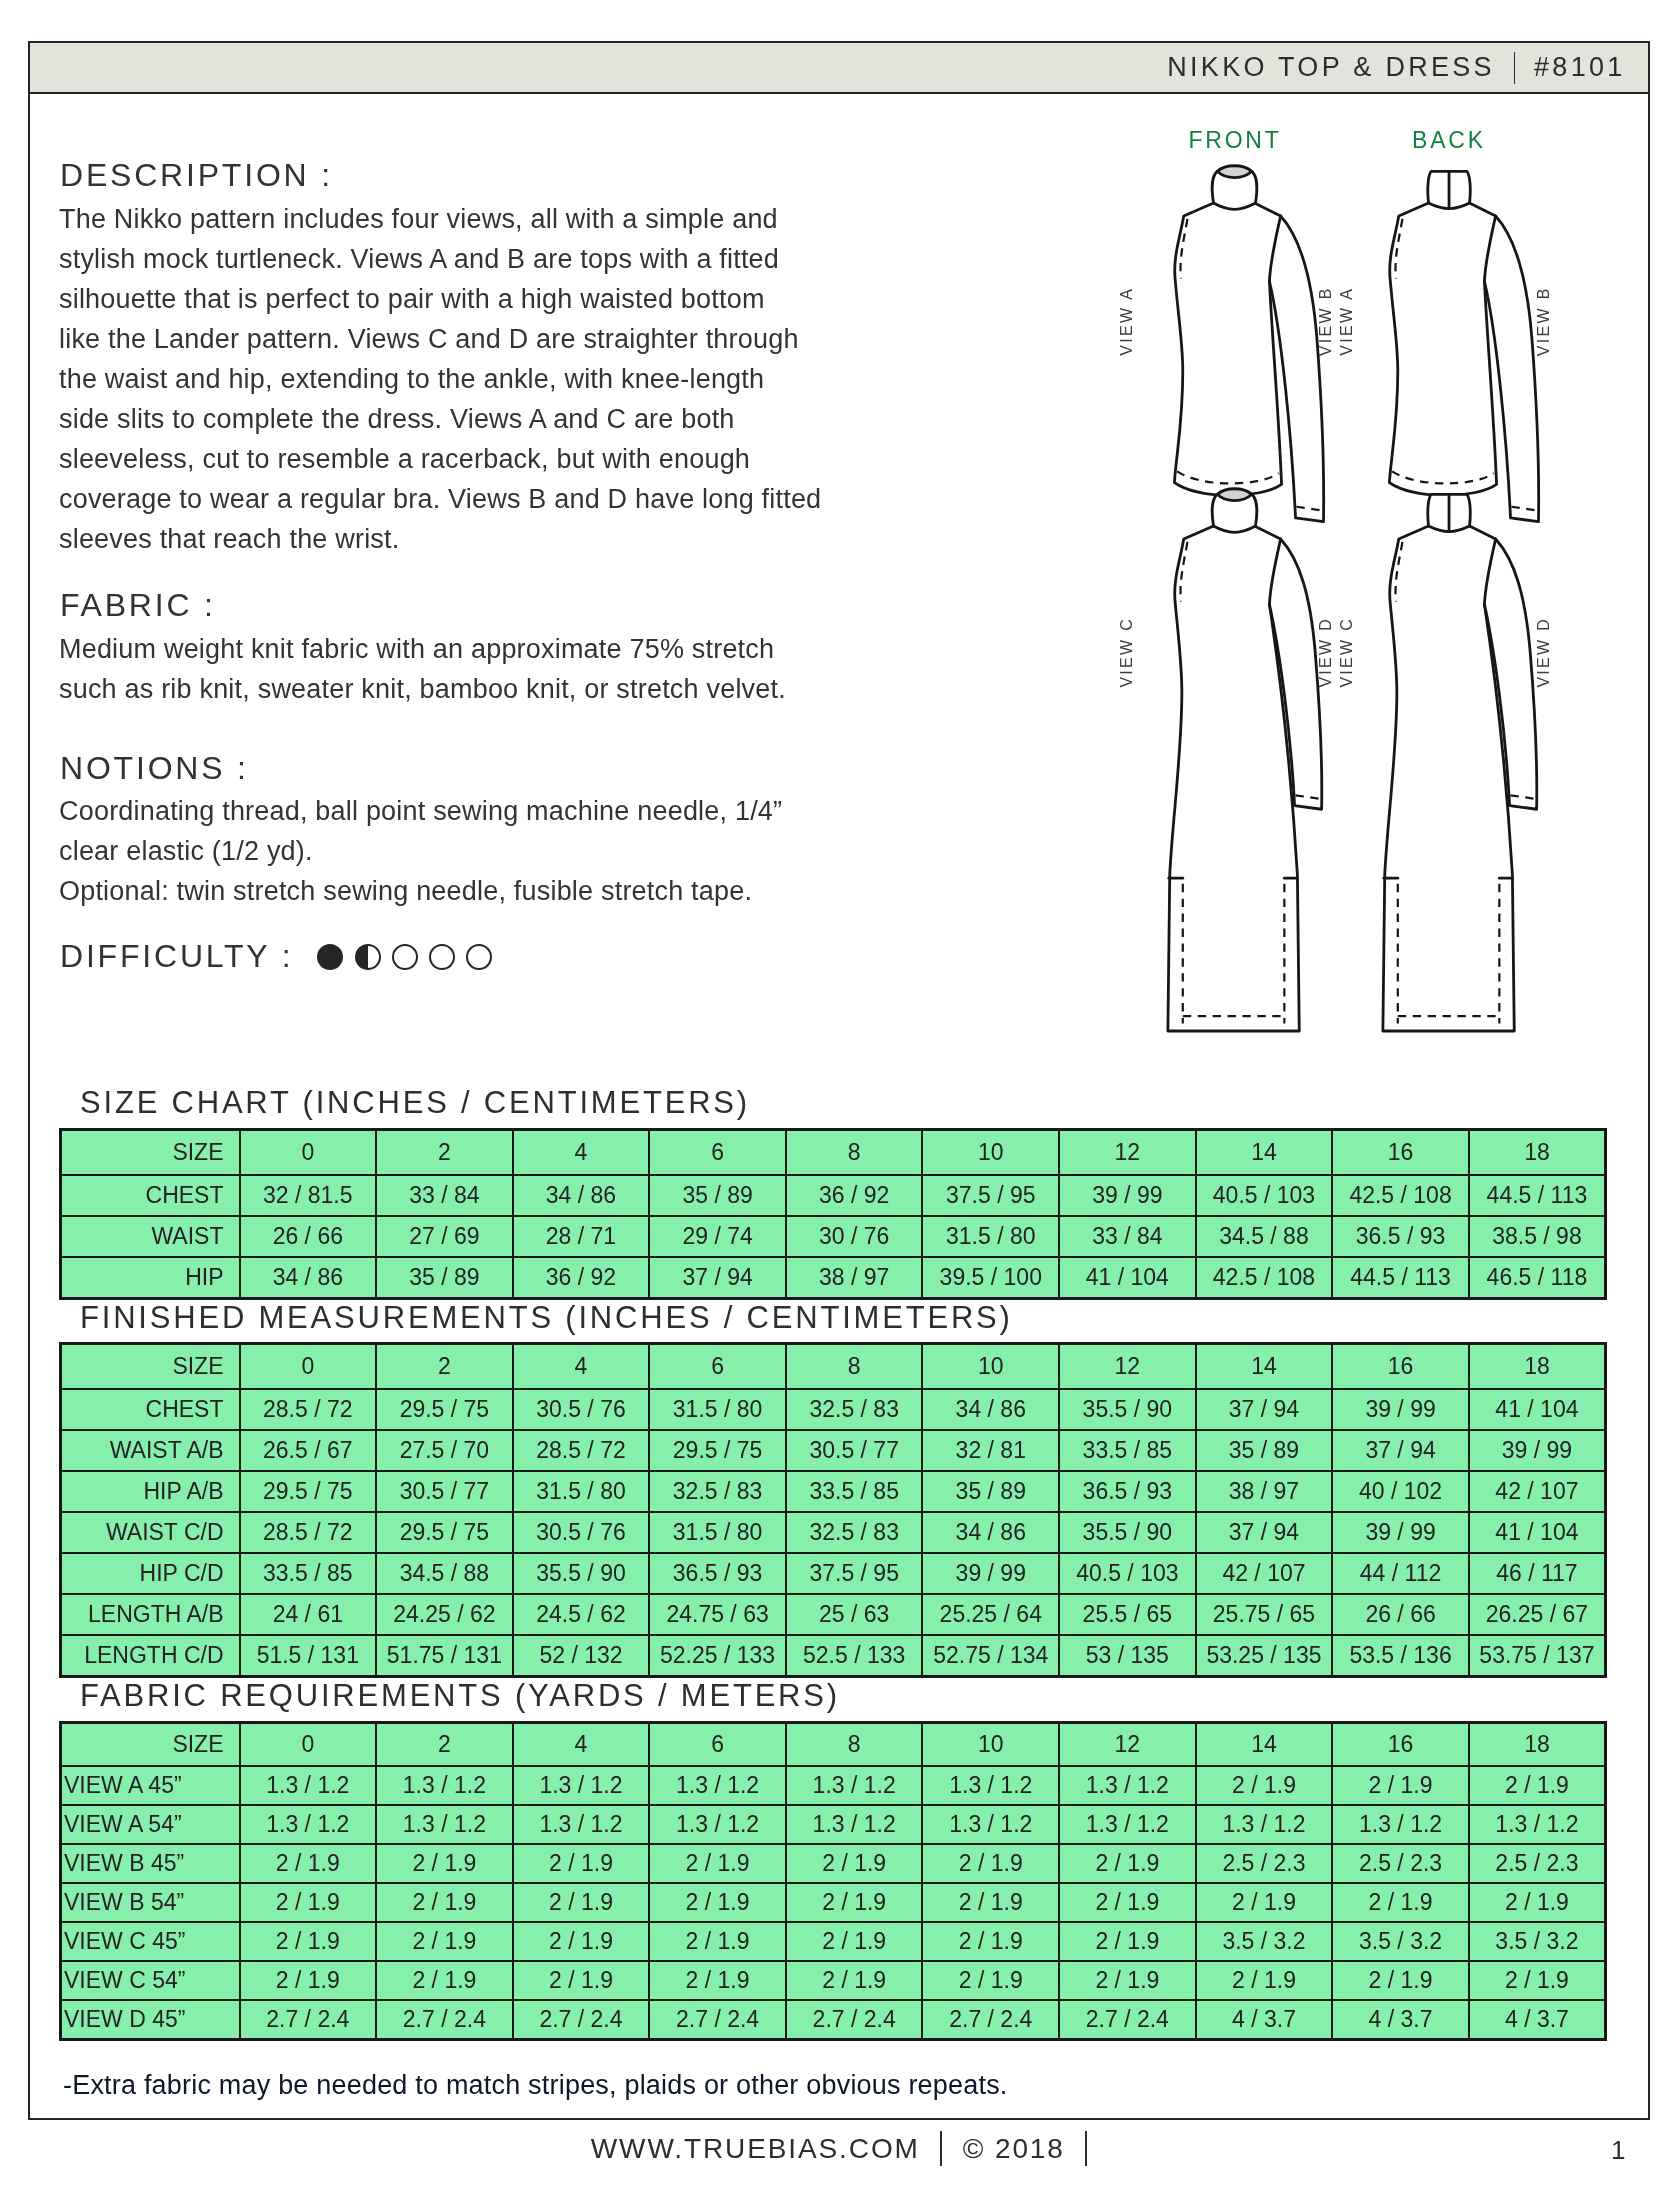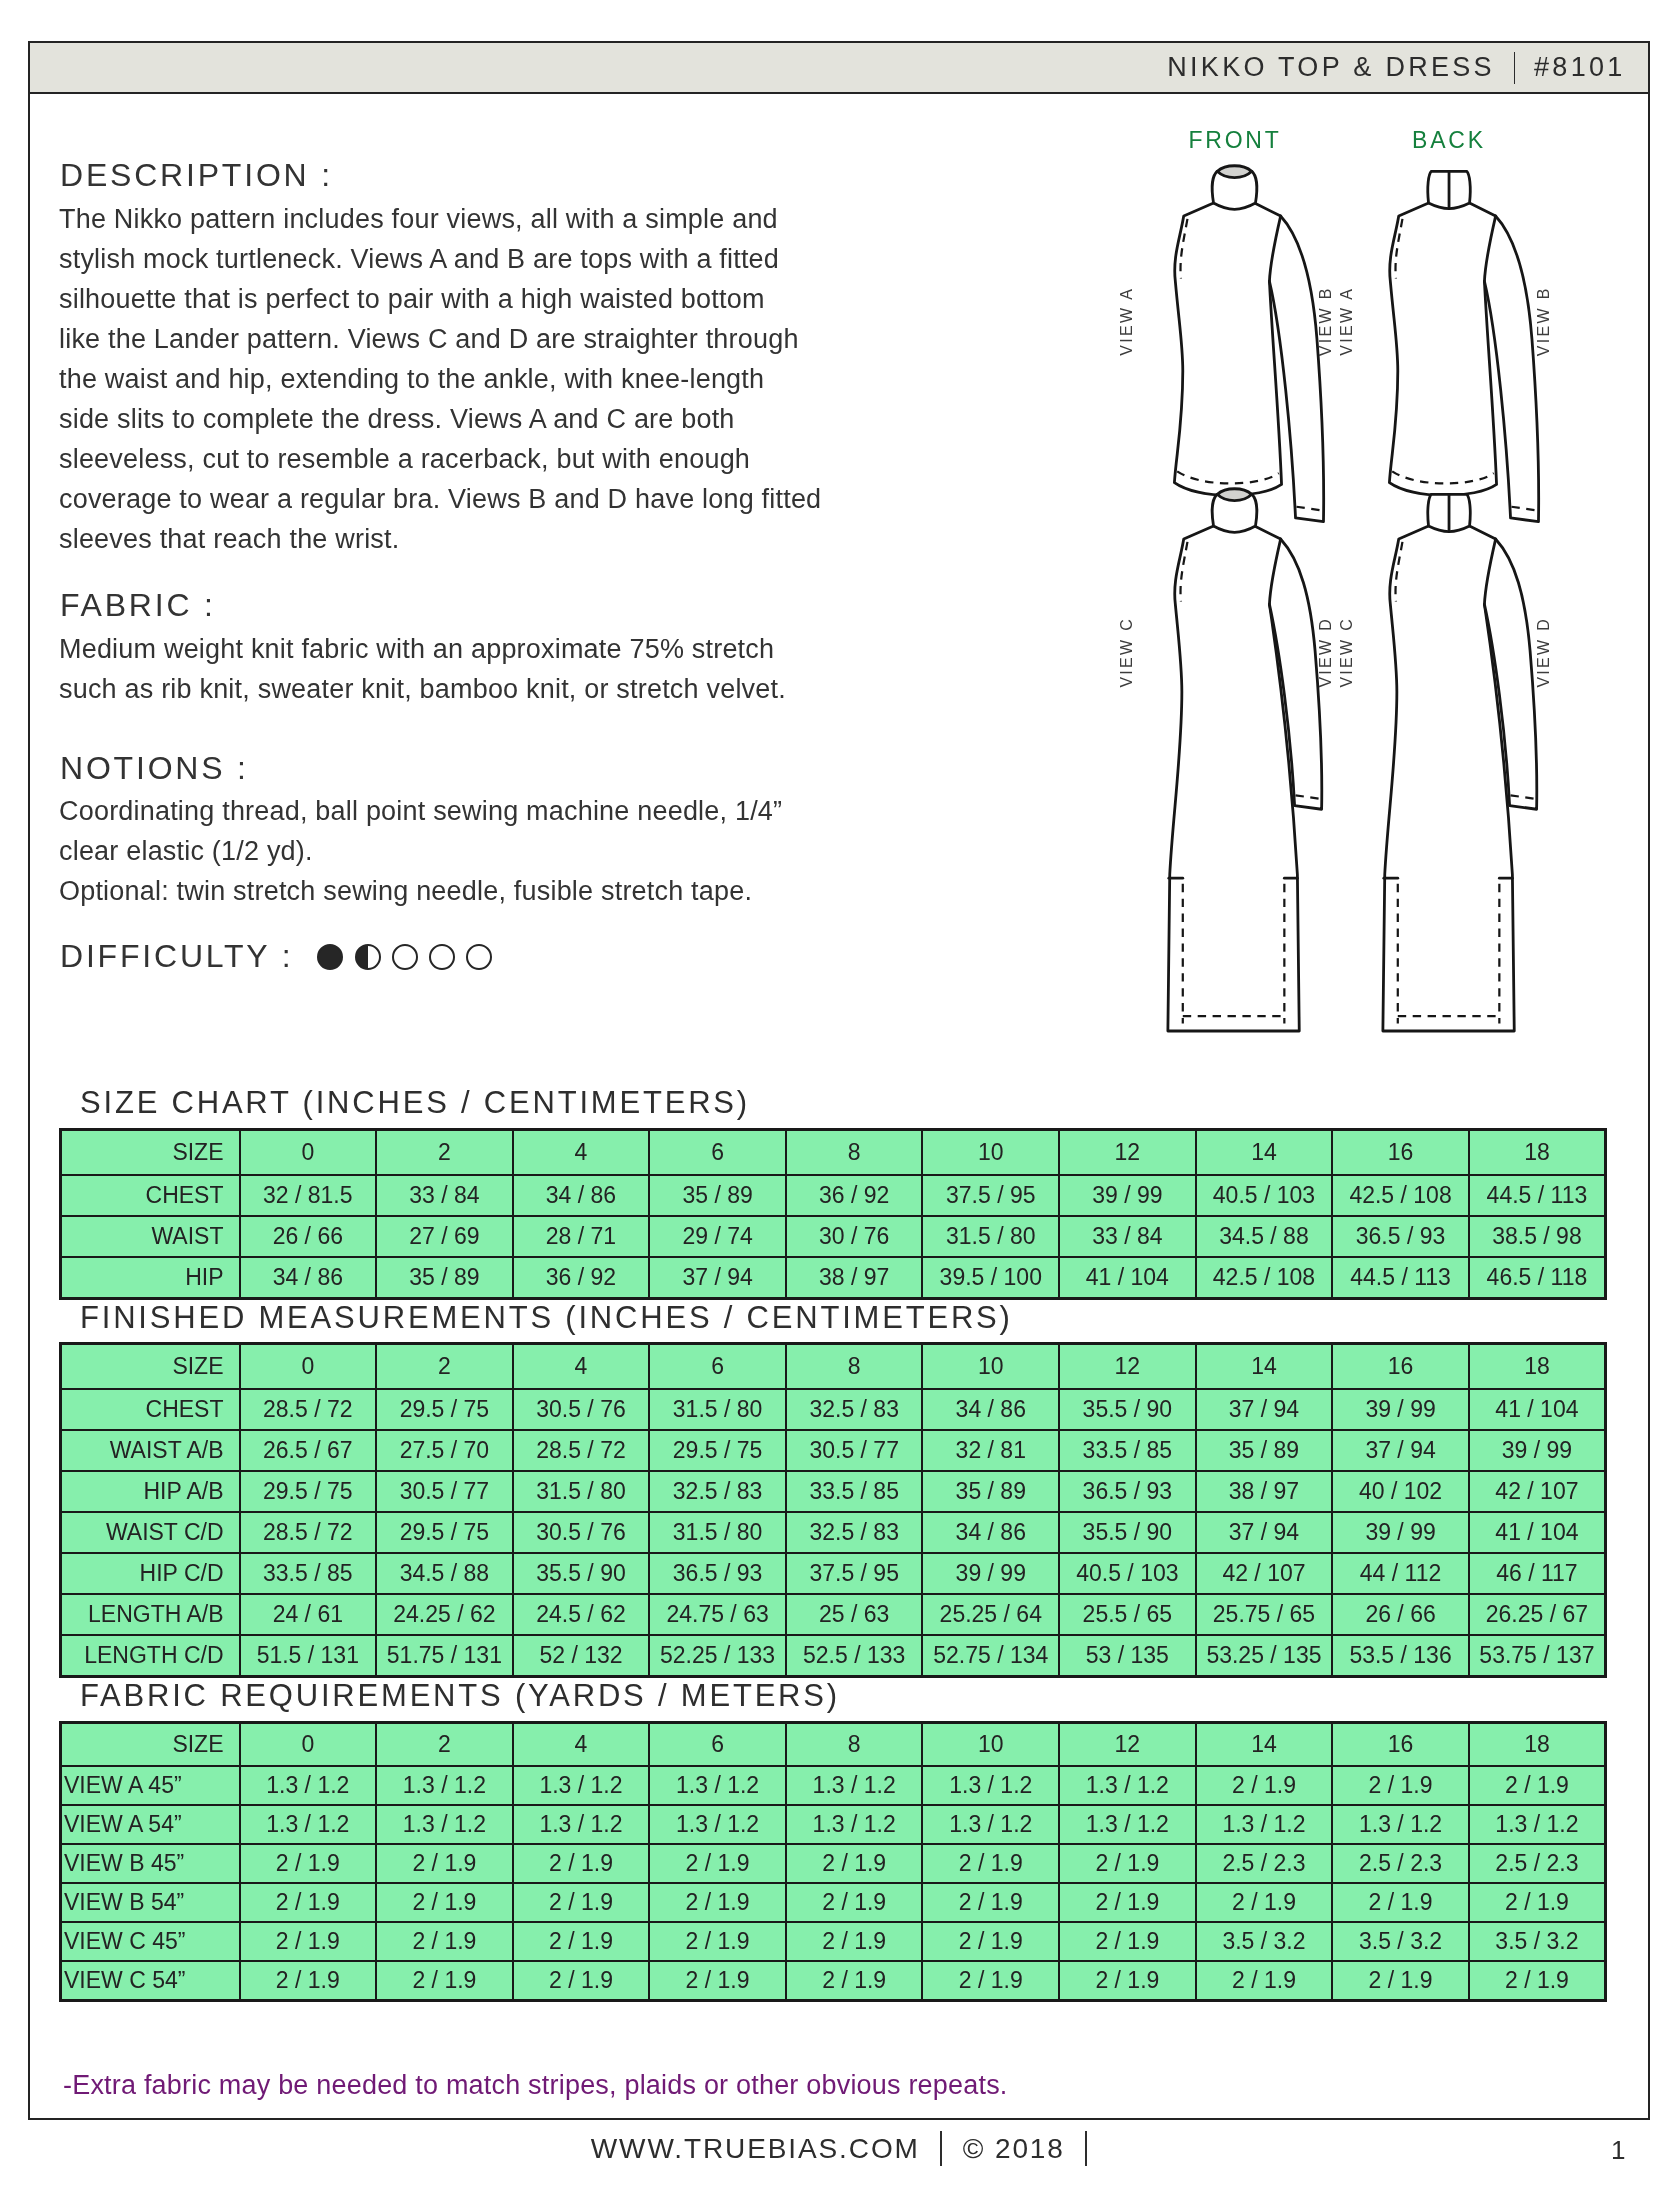--- a/index.html
+++ b/index.html
@@ -47,21 +47,21 @@
   .spec th,.spec td{border:2.8px solid #191919;text-align:center;font-weight:normal;
                     font-size:23px;color:#232323;padding:0;overflow:hidden;}
   .spec thead th{height:43px;}
   .spec .label-cell{text-align:right;padding-right:15px;}
   .spec .label-cell.left{text-align:left;padding-left:2px;padding-right:0;}
   #size-chart{top:1128px;} #size-chart tbody th,#size-chart tbody td{height:39px;}
   #finished-table{top:1342px;} #finished-table tbody th,#finished-table tbody td{height:39px;}
   #fabric-table{top:1721px;} #fabric-table thead th{height:41px;}
   #fabric-table tbody th,#fabric-table tbody td{height:37px;}
 
-  #fabric-note{position:absolute;left:63px;top:2070px;font-size:27px;letter-spacing:0.2px;color:#701a75;}
+  #fabric-note{position:absolute;left:63px;top:2070px;font-size:27px;letter-spacing:0.2px;color:#0f172a;}
 
   
   #footer{position:absolute;left:0;top:2131px;width:1678px;display:flex;align-items:center;
           justify-content:center;gap:20.5px;font-size:28px;letter-spacing:1.9px;color:#2d2d2d;}
   .ftr-divider{width:1.9px;height:35px;background:#2d2d2d;}
   #page-number{position:absolute;left:1611px;top:2135px;font-size:26px;color:#2d2d2d;}
 </style>
 </head>
 <body>
 
@@ -474,20 +474,33 @@
           <td>2 / 1.9</td>
           <td>2 / 1.9</td>
           <td>2 / 1.9</td>
           <td>2 / 1.9</td>
           <td>2 / 1.9</td>
           <td>2 / 1.9</td>
           <td>2 / 1.9</td>
           <td>2 / 1.9</td>
           <td>2 / 1.9</td>
         </tr>
+        <tr>
+          <th class="label-cell left">VIEW D 45”</th>
+          <td>2.7 / 2.4</td>
+          <td>2.7 / 2.4</td>
+          <td>2.7 / 2.4</td>
+          <td>2.7 / 2.4</td>
+          <td>2.7 / 2.4</td>
+          <td>2.7 / 2.4</td>
+          <td>2.7 / 2.4</td>
+          <td>4 / 3.7</td>
+          <td>4 / 3.7</td>
+          <td>4 / 3.7</td>
+        </tr>
       </tbody>
     </table>
 
   <div id="fabric-note">-Extra fabric may be needed to match stripes, plaids or other obvious repeats.</div>
 
   <div id="footer">
     <span>WWW.TRUEBIAS.COM</span>
     <span class="ftr-divider"></span>
     <span>© 2018</span>
     <span class="ftr-divider"></span>

